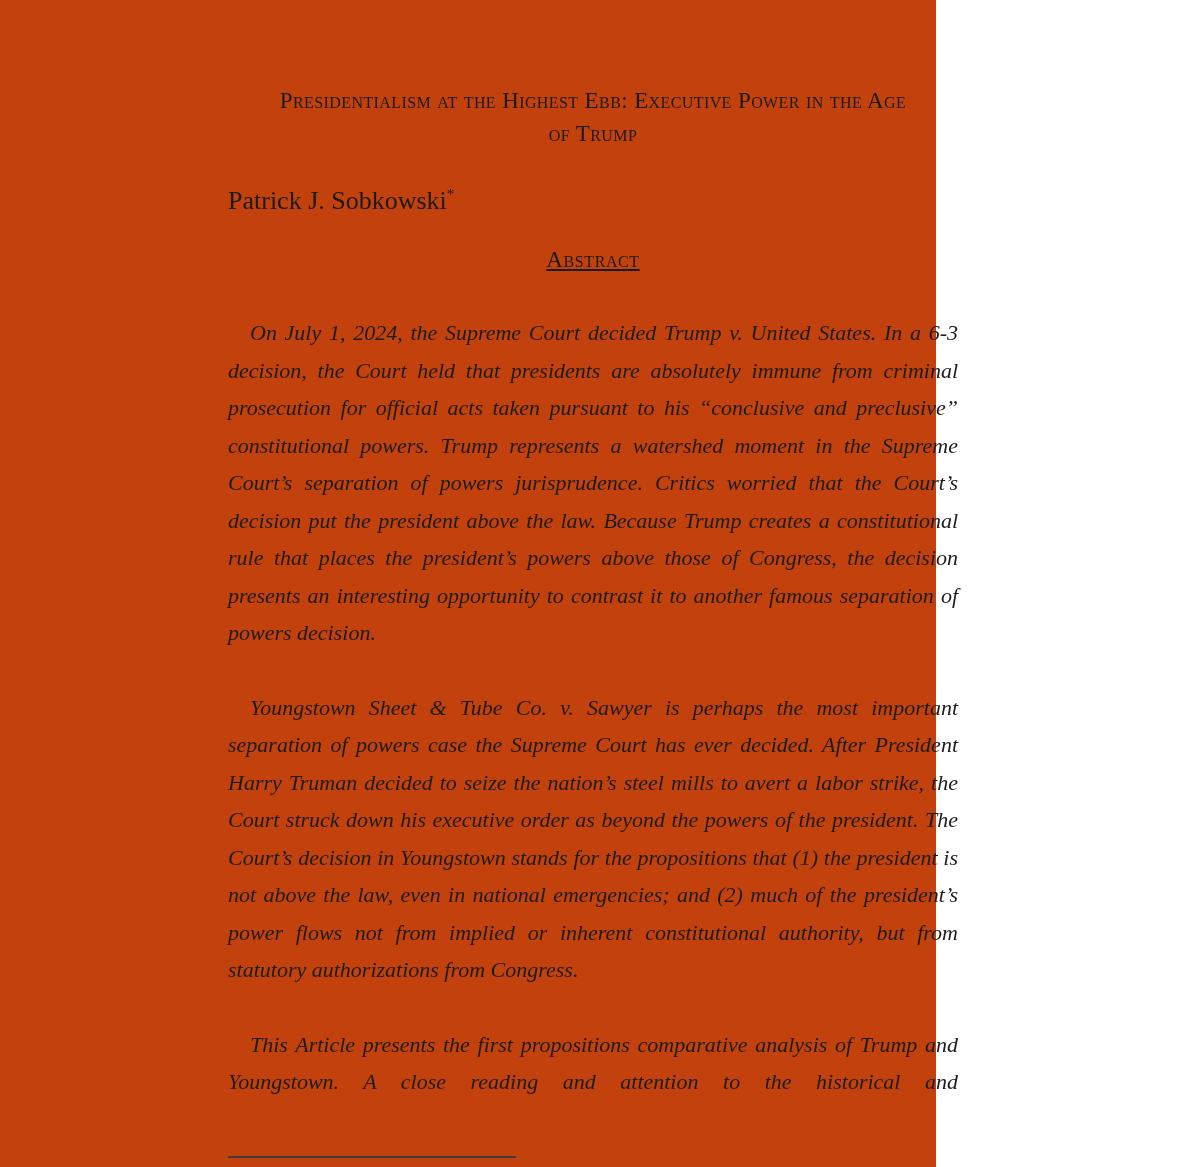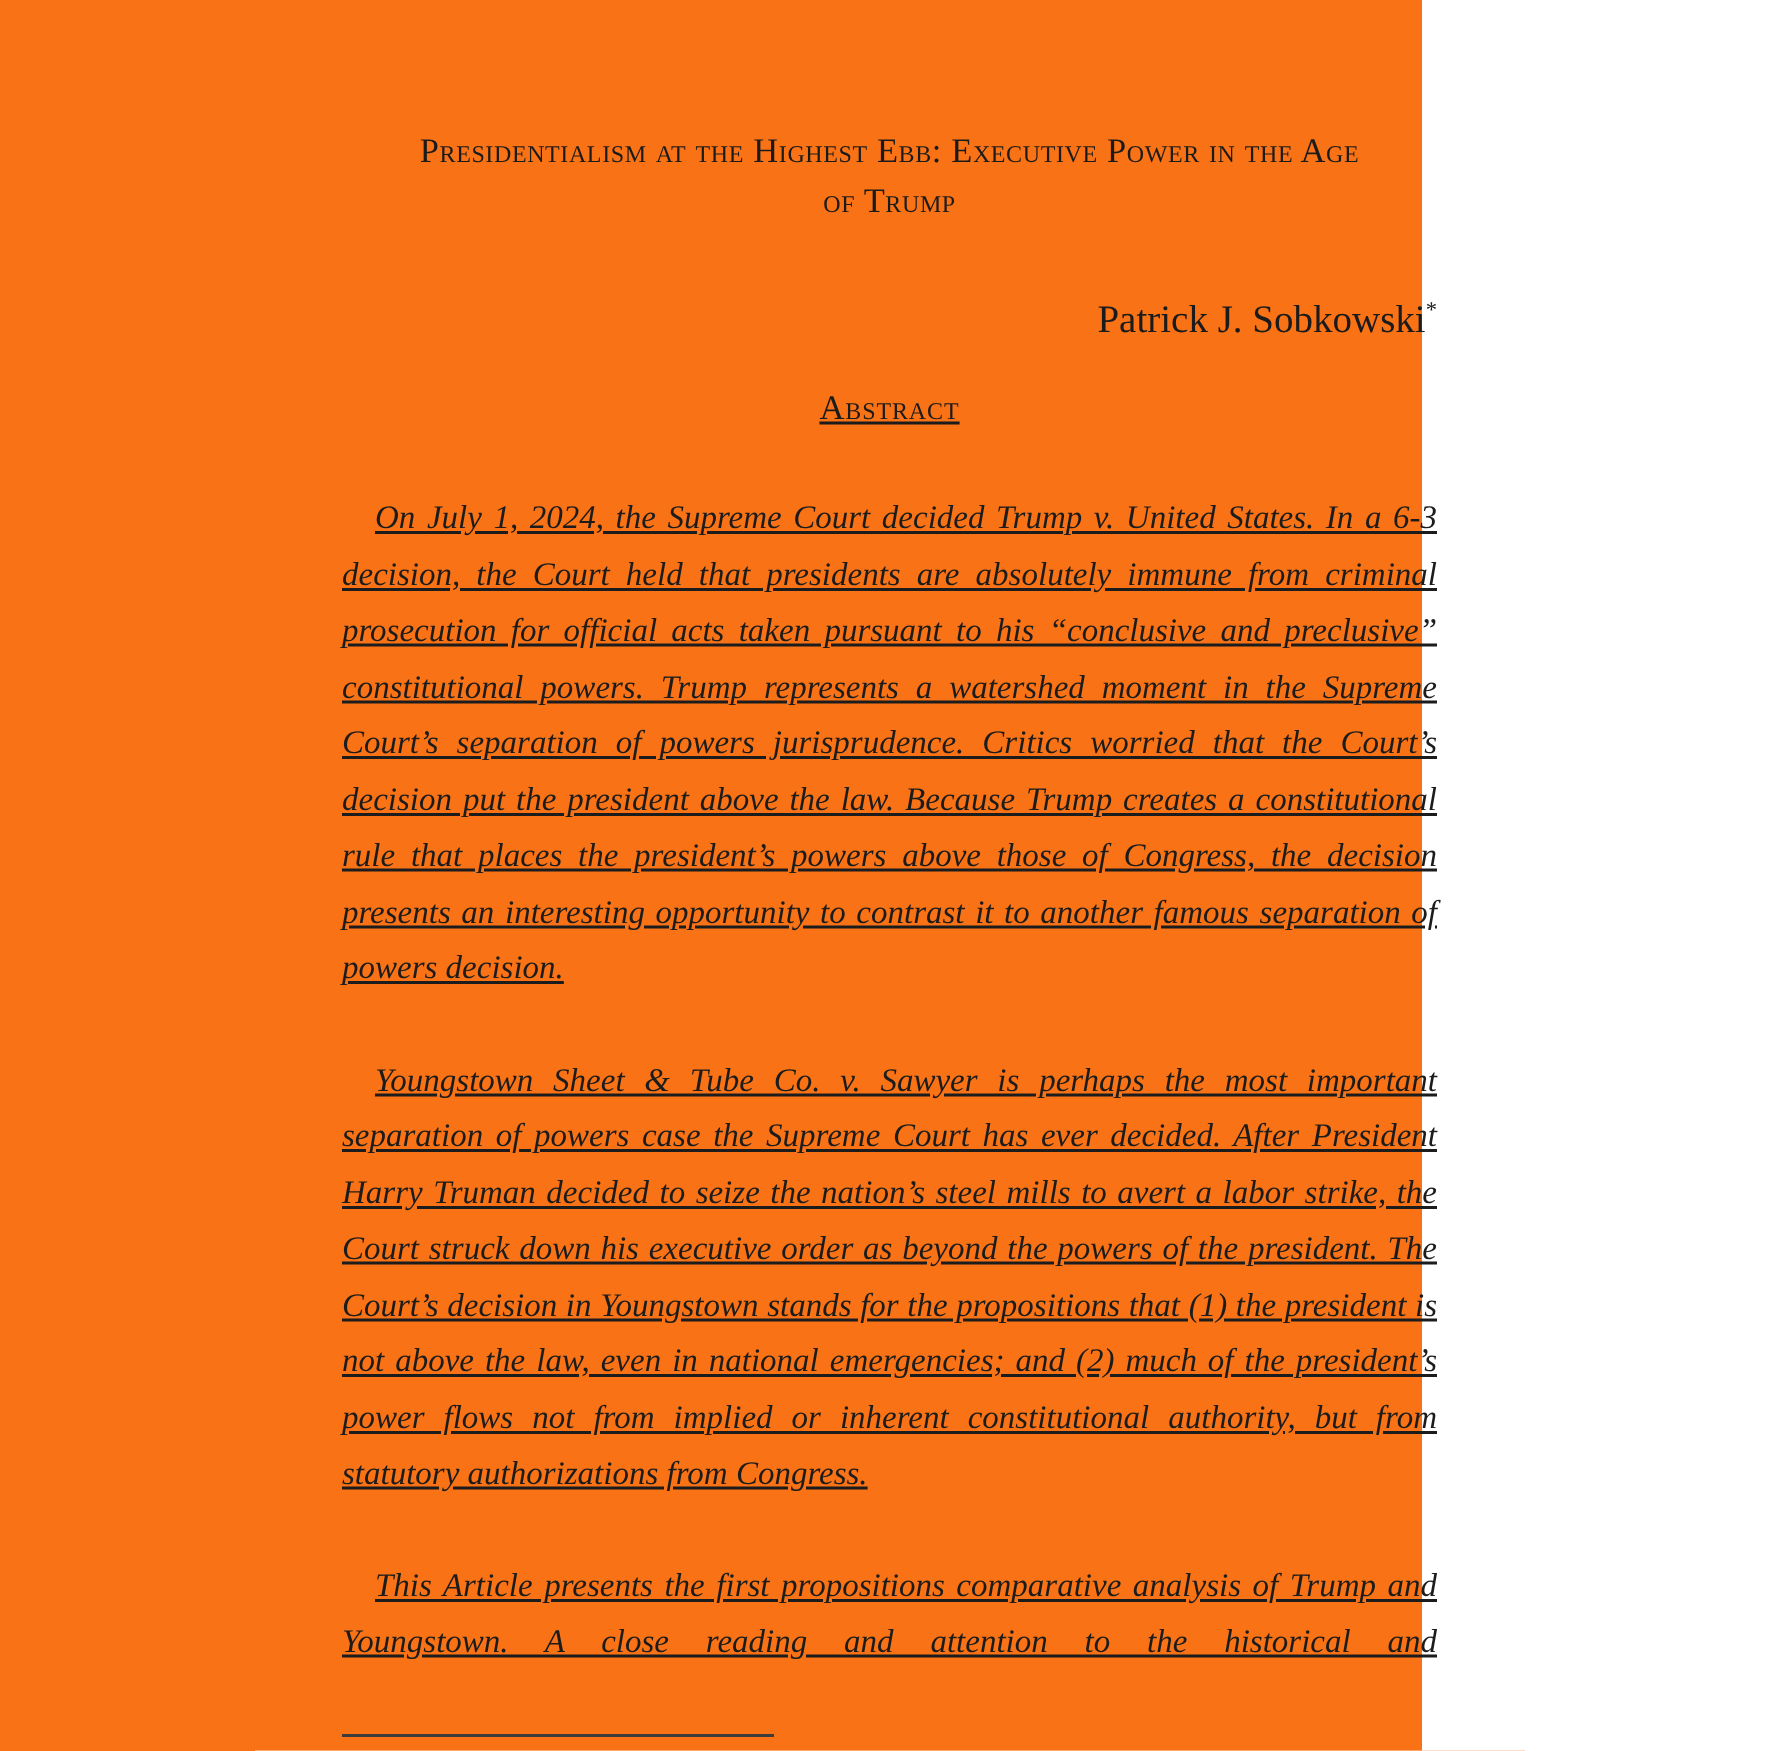--- a/index.html
+++ b/index.html
@@ -11,22 +11,21 @@
     width: 1179px;
     height: 1167px;
     overflow: hidden;
     font-family: "Liberation Serif", "DejaVu Serif", serif;
     color: #1b1b1b;
   }
   .page {
     position: relative;
     width: 936px;
     height: 1167px;
-    background: #f97316;
-    padding-left: 12px;
+    background: #c2410c;
   }
   .content {
     position: absolute;
     left: 228px;
     top: 0;
     width: 730px;
   }
   .article-title {
     margin-top: 84px;
     text-align: center;
@@ -34,22 +33,22 @@
     font-weight: 400;
     font-size: 23px;
     line-height: 33px;
     letter-spacing: 0.4px;
     color: #1b1b1b;
   }
   .title-line {
     white-space: nowrap;
   }
   .author-byline {
-    margin-top: 48px;
-    text-align: right;
+    margin-top: 36px;
+    text-align: left;
     font-size: 26px;
     line-height: 30px;
     color: #1b1b1b;
   }
   .author-byline sup {
     font-size: 58%;
     vertical-align: super;
     line-height: 0;
   }
   .abstract-heading {
@@ -67,21 +66,20 @@
     margin-top: 40px;
     font-style: italic;
     font-size: 22px;
     line-height: 37.5px;
     text-align: justify;
     color: #1c1c1c;
   }
   .abstract p {
     margin: 4px 0 37px 0;
     text-indent: 22px;
-    text-decoration: underline;
   }
   .abstract p.continues {
     margin-bottom: 0;
     text-align-last: justify;
   }
   .footnote-rule {
     position: absolute;
     left: 228px;
     top: 1156px;
     width: 288px;

